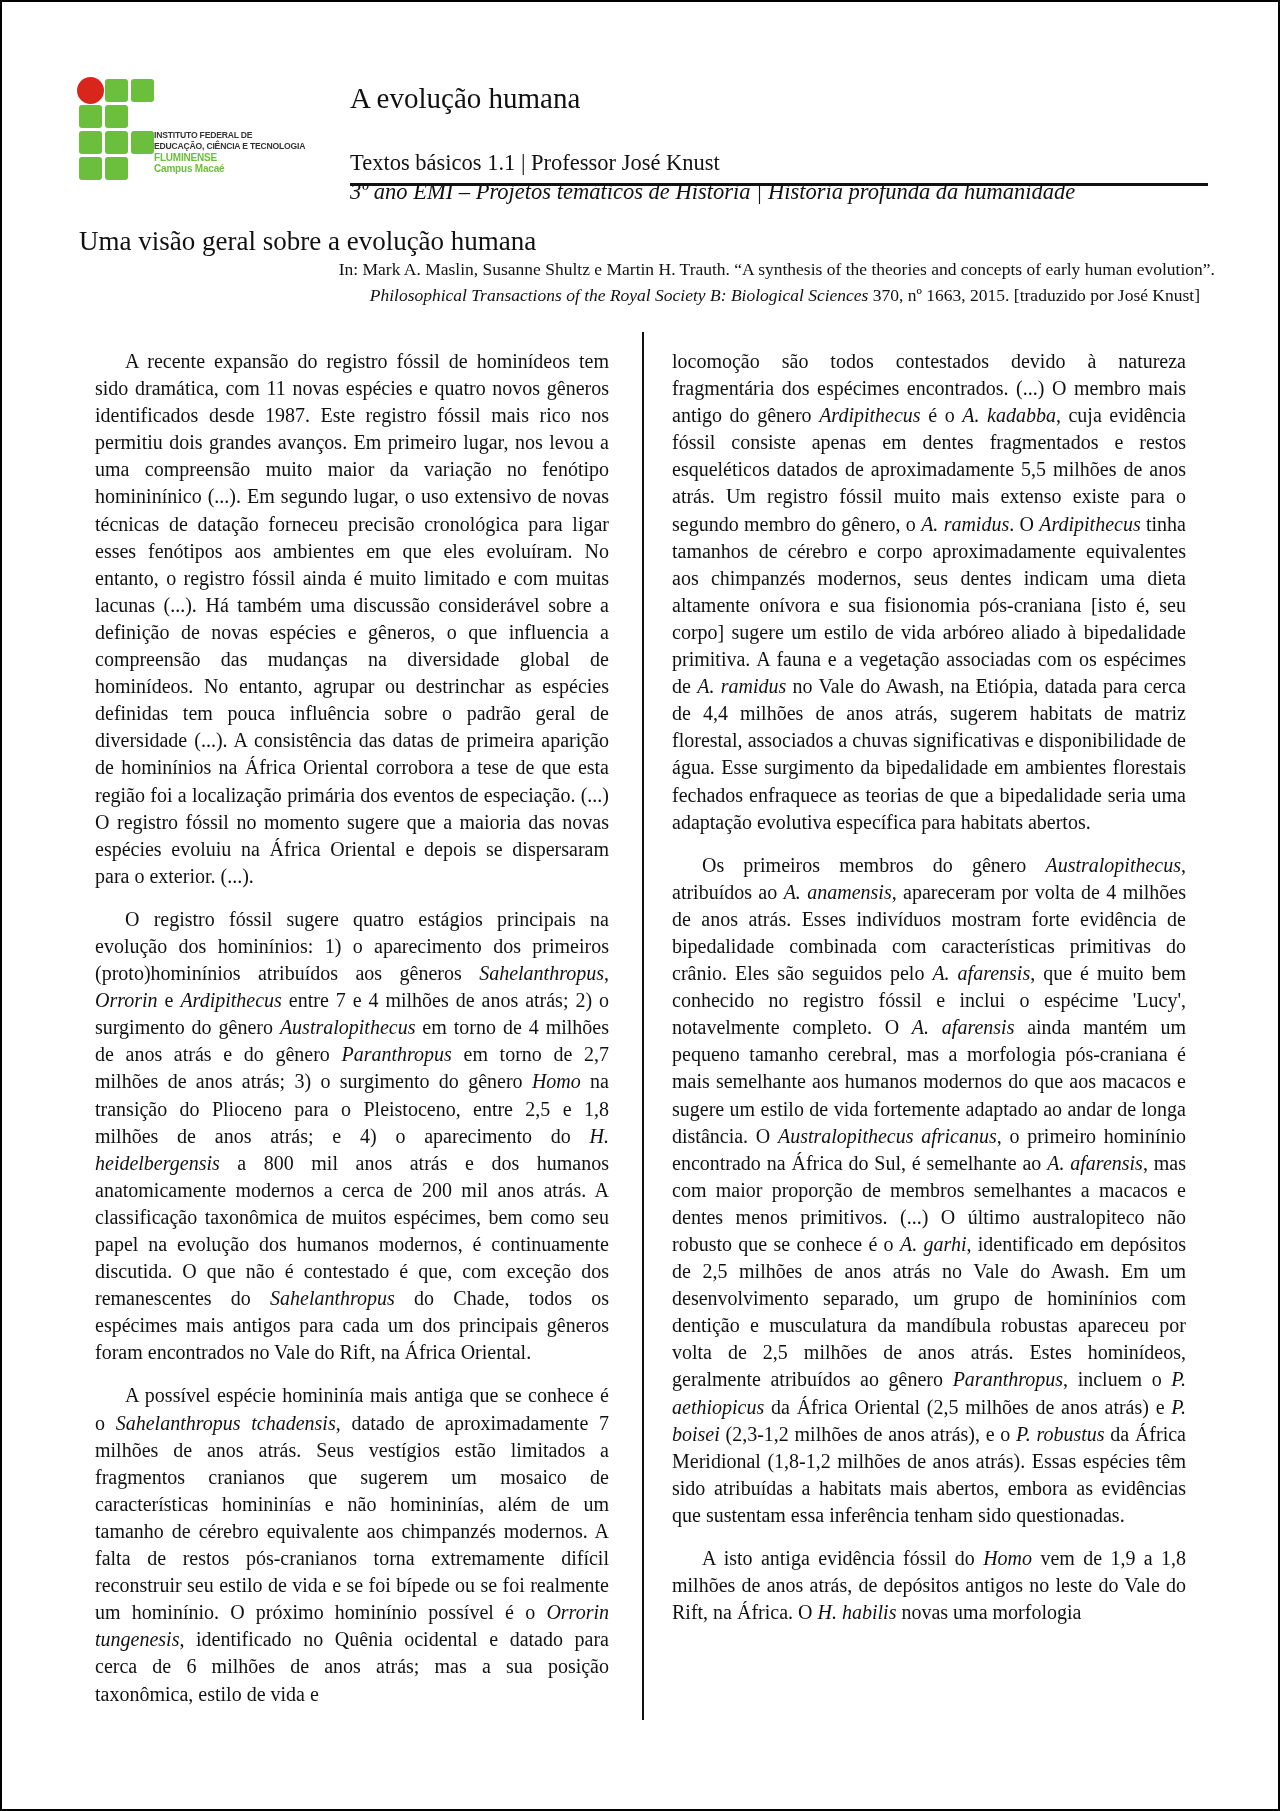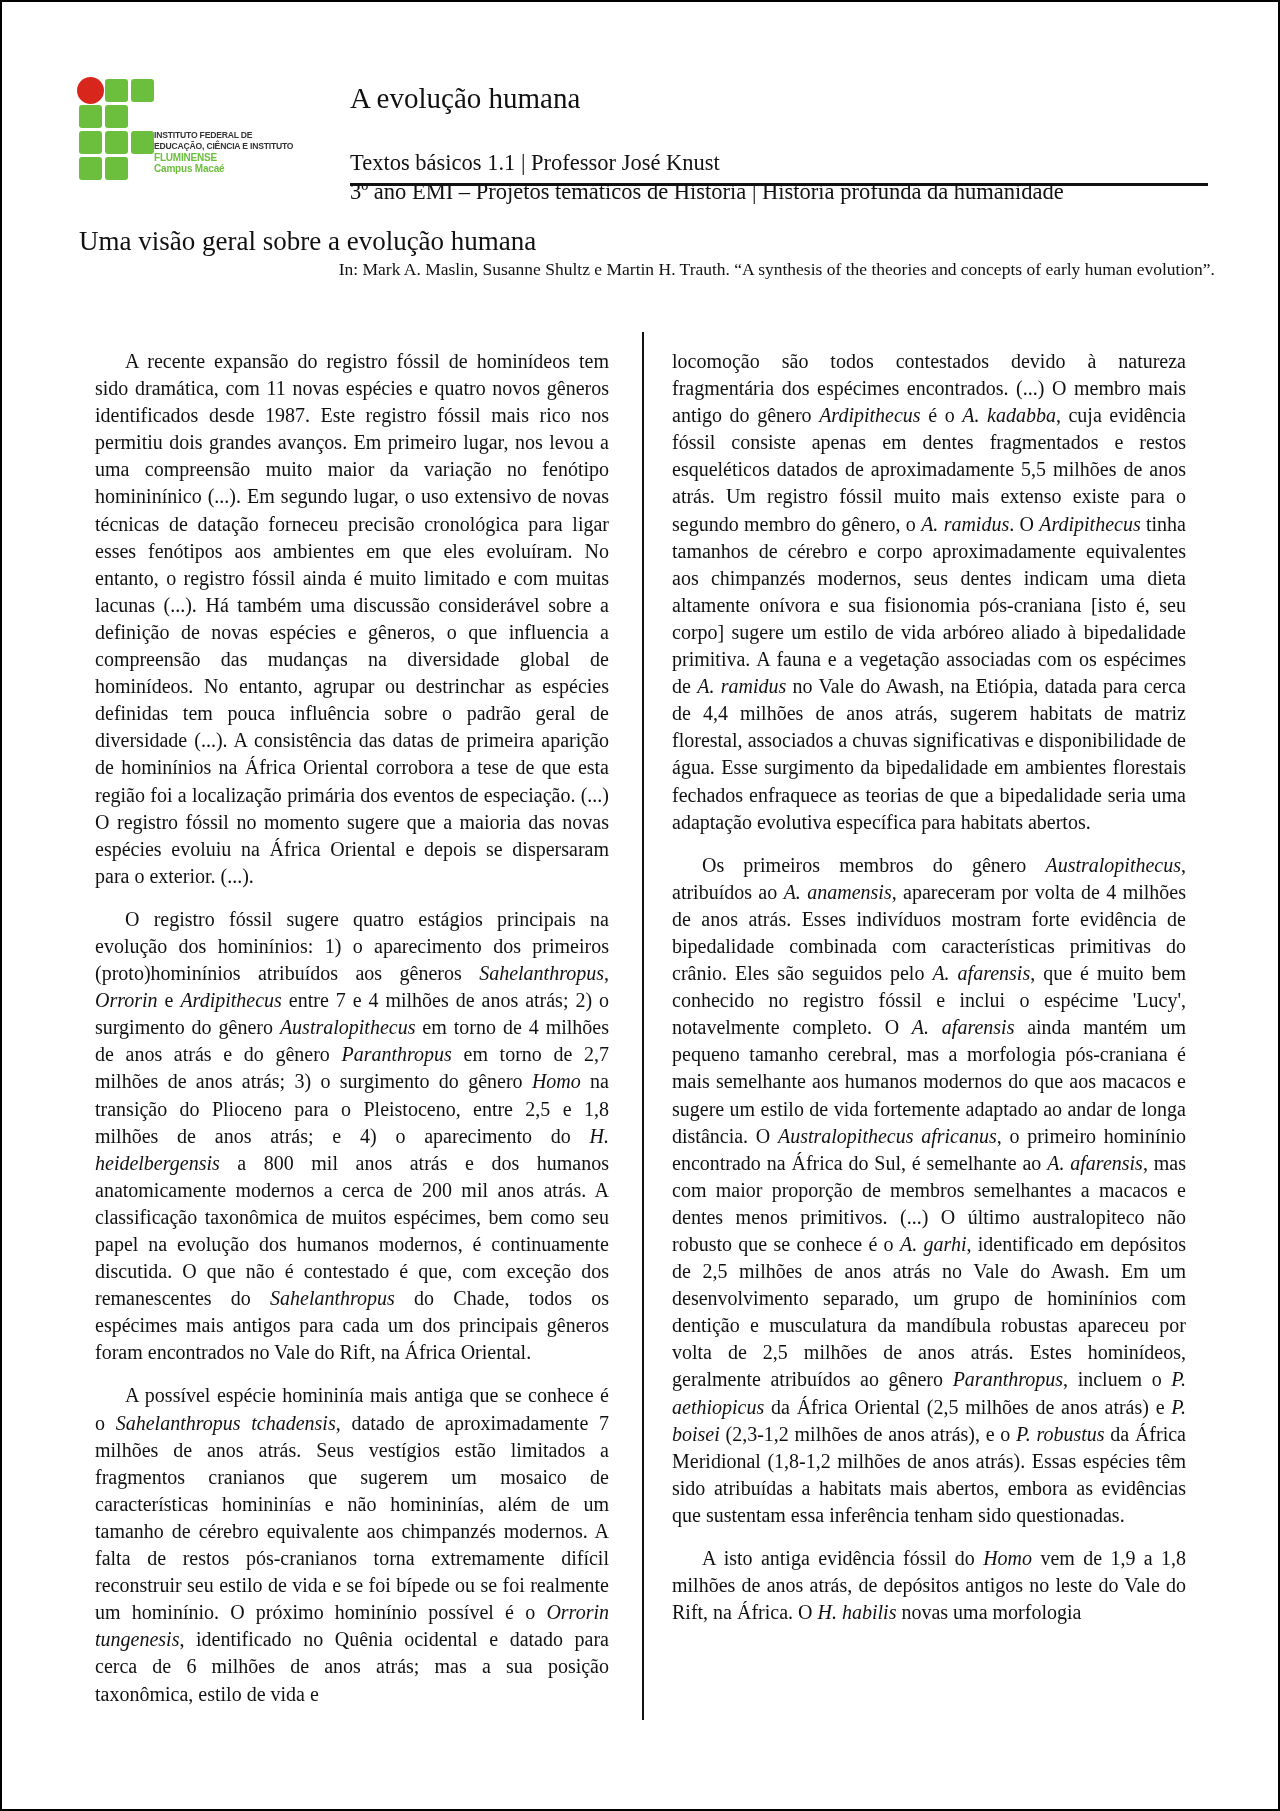--- a/index.html
+++ b/index.html
@@ -11,21 +11,21 @@
   .logo { position:absolute; left:77px; top:77px; width:255px; height:105px; }
   .logo .cell { position:absolute; width:23px; height:23px; background:#6cbf3c; border-radius:3px; }
   .logo .dot { position:absolute; width:27px; height:27px; background:#d9261c; border-radius:50%; }
   .logo .txt { position:absolute; left:75px; top:51px; font-family:"Liberation Sans", "DejaVu Sans", sans-serif; font-weight:bold; font-size:8.6px; line-height:11px; letter-spacing:-0.2px; white-space:nowrap; }
   .logo .txt .d { color:#333; }
   .logo .txt .g { color:#6cbf3c; font-size:10px; }
 
   .hdr { position:absolute; left:348px; top:77px; width:858px; }
   .hdr .t1 { font-size:29px; line-height:38px; }
   .hdr .t2 { font-size:22.5px; line-height:29px;margin-top:31px; }
-  .hdr .t3 { font-size:22.5px; line-height:29px; }
+  .hdr .t3 { font-size:22.5px; line-height:29px;font-style:italic; }
   .hdr-rule { position:absolute; left:348px; top:181px; width:858px; height:3px; background:#111; }
 
   
   .doc-title { position:absolute; left:77px; top:222px; font-size:27px; line-height:34px; }
   .cite1 { position:absolute; right:63px; top:255px; font-size:17.5px; line-height:24px; text-align:right; white-space:nowrap; }
   .cite2 { position:absolute; right:78px; top:281px; font-size:17.5px; line-height:24px; text-align:right; white-space:nowrap; }
 
   
   .col { position:absolute; top:330px; width:546px; font-size:20px; line-height:27.1px; text-align:justify; hyphens:none; }
   .col p { margin:16px; text-indent:0; }
@@ -46,35 +46,36 @@
     <span class="cell" style="left:52px;top:0;"></span>
     <span class="cell" style="left:0;top:26px;"></span>
     <span class="cell" style="left:26px;top:26px;"></span>
     <span class="cell" style="left:0;top:52px;"></span>
     <span class="cell" style="left:26px;top:52px;"></span>
     <span class="cell" style="left:52px;top:52px;"></span>
     <span class="cell" style="left:0;top:78px;"></span>
     <span class="cell" style="left:26px;top:78px;"></span>
     <div class="txt">
       <div class="d">INSTITUTO FEDERAL DE</div>
-      <div class="d">EDUCAÇÃO, CIÊNCIA E INSTITUTO</div>
+      <div class="d">EDUCAÇÃO, CIÊNCIA E TECNOLOGIA</div>
       <div class="g">FLUMINENSE</div>
       <div class="g">Campus Macaé</div>
     </div>
   </div>
 
   <div class="hdr serif">
     <div class="t1">A evolução humana</div>
     <div class="t2">Textos básicos 1.1 | Professor José Knust</div>
     <div class="t3">3º ano EMI – Projetos temáticos de História | História profunda da humanidade</div>
   </div>
   <div class="hdr-rule"></div>
 
   <div class="doc-title serif">Uma visão geral sobre a evolução humana</div>
   <div class="cite1 serif">In: Mark A. Maslin, Susanne Shultz e Martin H. Trauth. “A synthesis of the theories and concepts of early human evolution”.</div>
+  <div class="cite2 serif"><i>Philosophical Transactions of the Royal Society B: Biological Sciences</i><span> 370, nº 1663, 2015. [traduzido por José Knust]</span></div>
 
   <div class="col col-left serif">
     <p class="ind">A recente expansão do registro fóssil de hominídeos tem sido dramática, com 11 novas espécies e quatro novos gêneros identificados desde 1987. Este registro fóssil mais rico nos permitiu dois grandes avanços. Em primeiro lugar, nos levou a uma compreensão muito maior da variação no fenótipo homininínico (...). Em segundo lugar, o uso extensivo de novas técnicas de datação forneceu precisão cronológica para ligar esses fenótipos aos ambientes em que eles evoluíram. No entanto, o registro fóssil ainda é muito limitado e com muitas lacunas (...). Há também uma discussão considerável sobre a definição de novas espécies e gêneros, o que influencia a compreensão das mudanças na diversidade global de hominídeos. No entanto, agrupar ou destrinchar as espécies definidas tem pouca influência sobre o padrão geral de diversidade (...). A consistência das datas de primeira aparição de hominínios na África Oriental corrobora a tese de que esta região foi a localização primária dos eventos de especiação. (...) O registro fóssil no momento sugere que a maioria das novas espécies evoluiu na África Oriental e depois se dispersaram para o exterior. (...).</p>
     <p class="ind"><span>O registro fóssil sugere quatro estágios principais na evolução dos hominínios: 1) o aparecimento dos primeiros (proto)hominínios atribuídos aos gêneros </span><i>Sahelanthropus</i><span>, </span><i>Orrorin</i><span> e </span><i>Ardipithecus</i><span> entre 7 e 4  milhões de anos atrás; 2) o surgimento do gênero </span><i>Australopithecus</i><span> em torno de 4 milhões de anos atrás e do gênero </span><i>Paranthropus</i><span> em torno de 2,7 milhões de anos atrás; 3) o surgimento do gênero </span><i>Homo</i><span> na transição do Plioceno para o Pleistoceno, entre 2,5 e 1,8  milhões de anos atrás; e 4) o aparecimento do </span><i>H. heidelbergensis</i><span> a 800 mil anos atrás e dos humanos anatomicamente modernos a cerca de 200 mil anos atrás. A classificação taxonômica de muitos espécimes, bem como seu papel na evolução dos humanos modernos, é continuamente discutida. O que não é contestado é que, com exceção dos remanescentes do </span><i>Sahelanthropus</i><span> do Chade, todos os espécimes mais antigos para cada um dos principais gêneros foram encontrados no Vale do Rift, na África Oriental.</span></p>
     <p class="ind"><span>A possível espécie homininía mais antiga que se conhece é o </span><i>Sahelanthropus tchadensis</i><span>, datado de aproximadamente 7 milhões de anos atrás. Seus vestígios estão limitados a fragmentos cranianos que sugerem um mosaico de características homininías e não homininías, além de um tamanho de cérebro equivalente aos chimpanzés modernos. A falta de restos pós-cranianos torna extremamente difícil reconstruir seu estilo de vida e se foi bípede ou se foi realmente um hominínio. O próximo hominínio possível é o </span><i>Orrorin tungenesis</i><span>, identificado no Quênia ocidental e datado para cerca de 6 milhões de anos atrás; mas a sua posição taxonômica, estilo de vida e</span></p>
   </div>
 
   <div class="divider"></div>
 
   <div class="col col-right serif">

